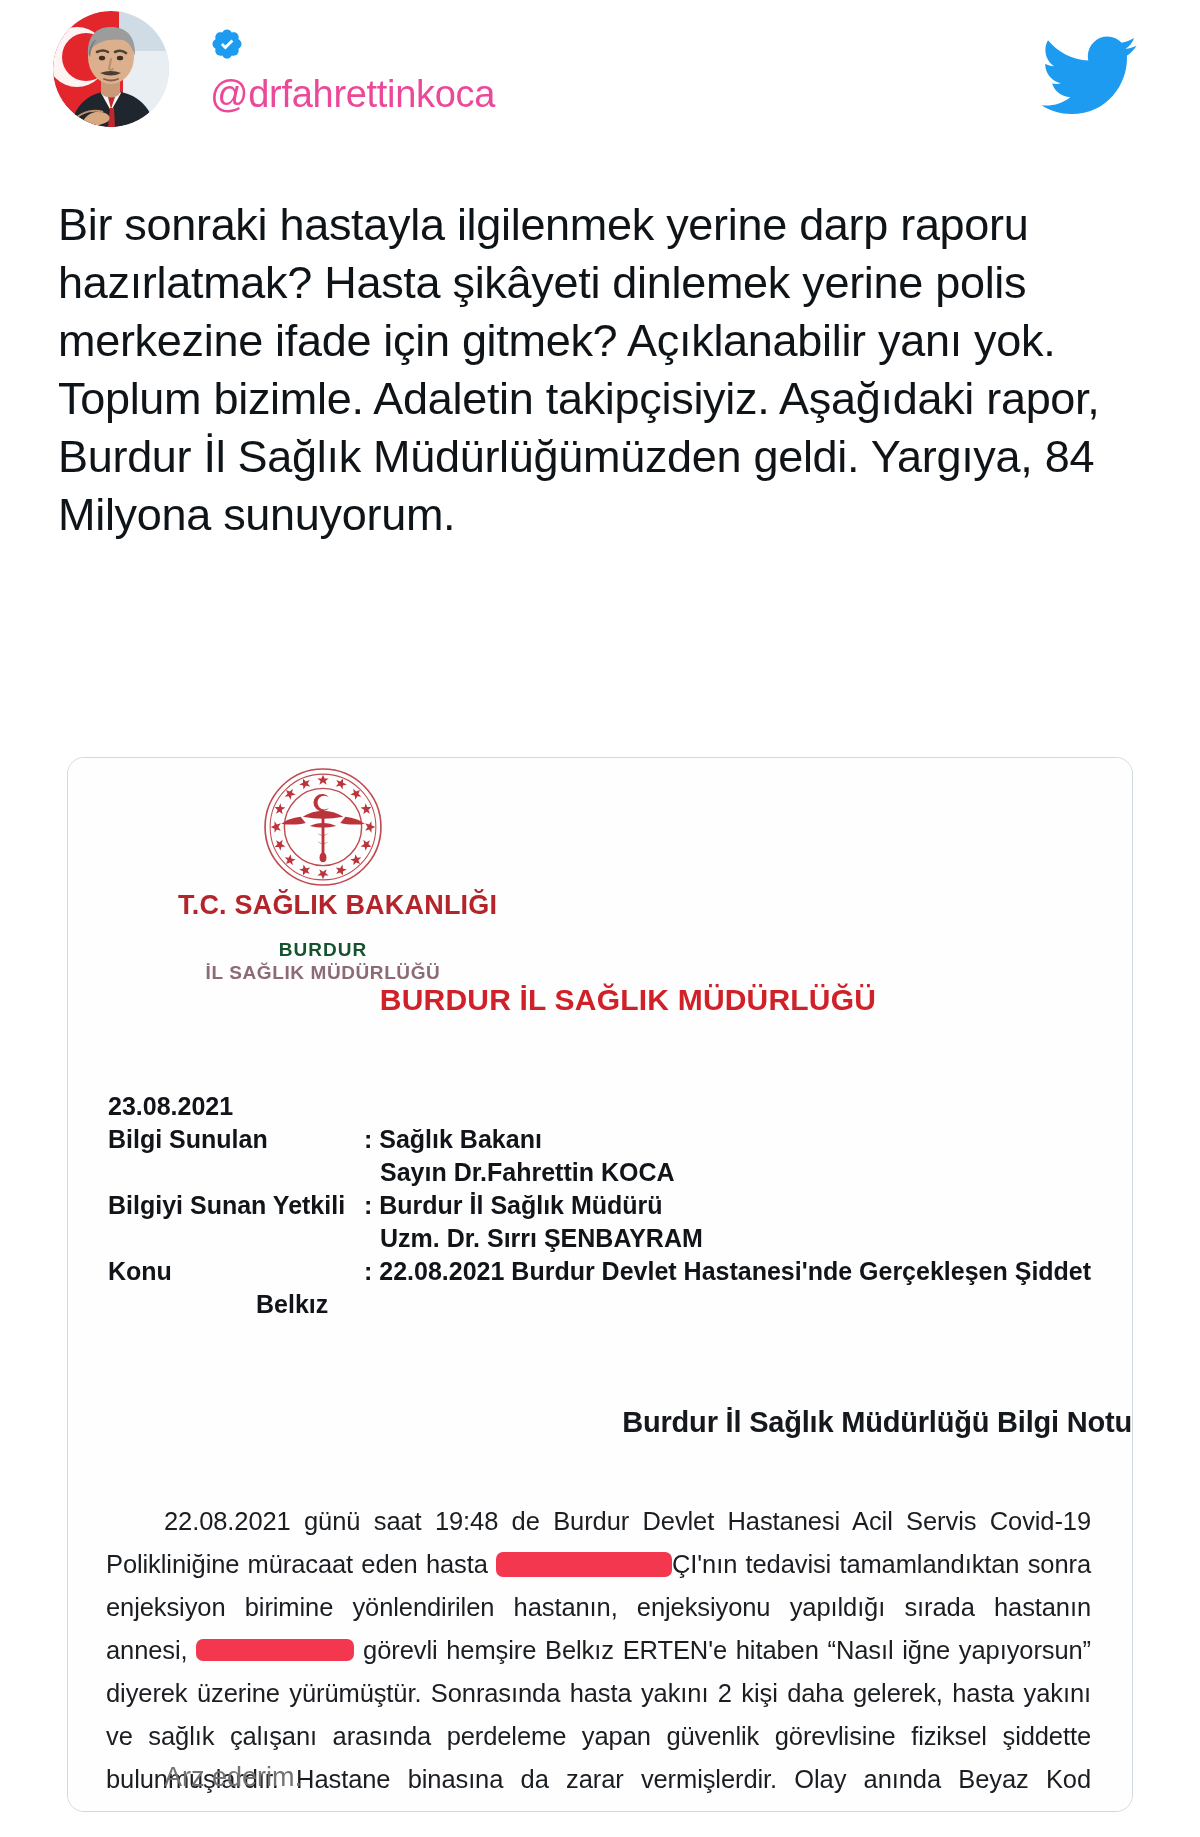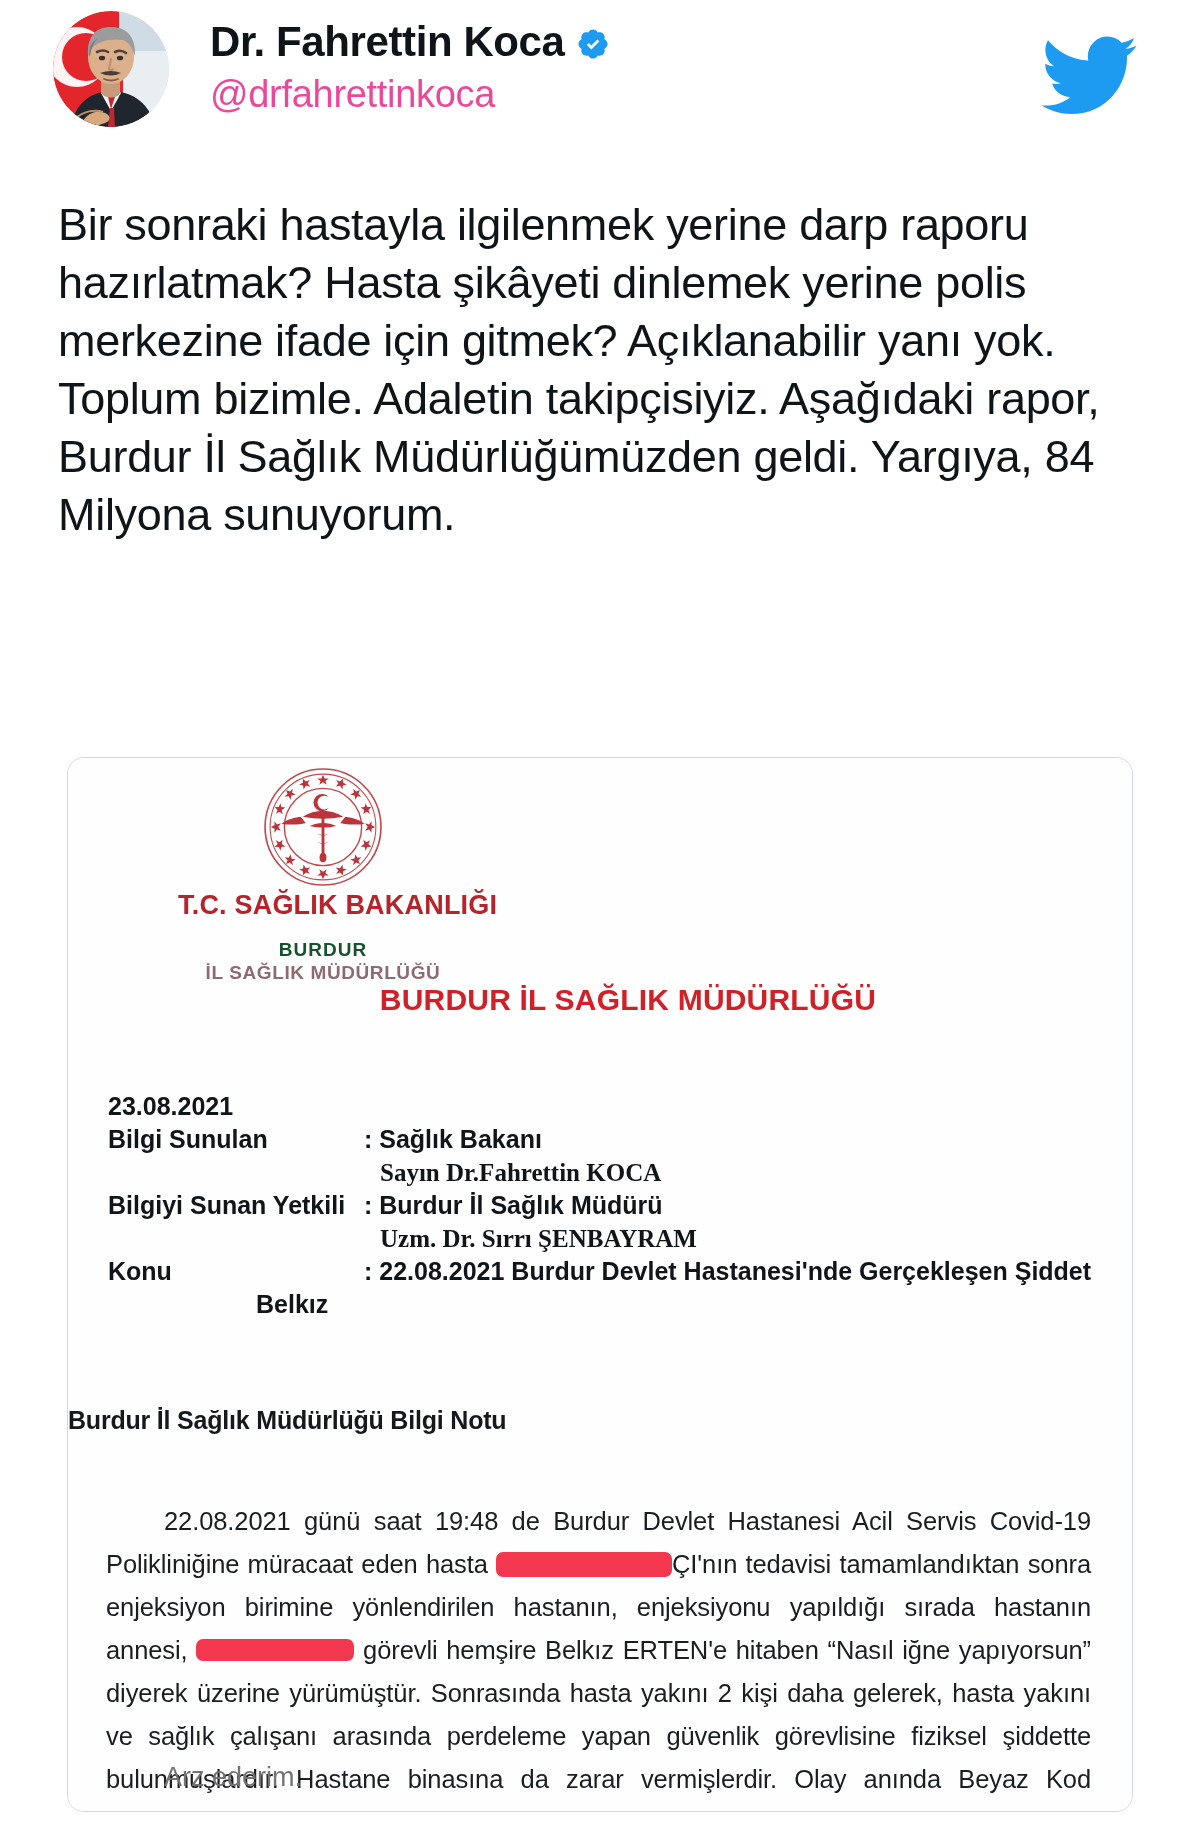--- a/index.html
+++ b/index.html
@@ -110,31 +110,31 @@
   }
   .meta-date{ font-weight:bold; }
   .meta-row{
     display:flex; align-items:flex-start; margin-bottom:0px;
   }
   .meta-label{
     width:256px; flex:0 0 256px; font-weight:bold;
   }
   .meta-value{ flex:1; font-weight:bold; }
   .meta-sub{
-    margin-left:264px; font-weight:bold; padding-left:8px;font-family:Liberation Serif, serif;
+    margin-left:264px; font-weight:bold; padding-left:8px;
   }
   .meta-cont{
     margin-left:148px; font-weight:bold;
   }
 
   
   .body-subtitle{
     position:absolute; left:0; top:648px; width:1064px;
-    text-align:left;
-    font-size:25px; font-weight:bold; color:#15181c;
+    text-align:right;
+    font-size:29px; font-weight:bold; color:#15181c;
     letter-spacing:-0.2px;
   }
 
   
   .body-para{
     position:absolute; left:38px; top:742px; width:985px;
     font-size:25.5px;
     line-height:43px;
     text-align:justify;
     color:#1a1d21;
@@ -206,21 +206,20 @@
         <path d="M51 68 q7 3 14 0" stroke="#8a5c4a" stroke-width="1.8" fill="none" stroke-linecap="round"></path>
 
         <path d="M28 116 C30 104 42 98 52 102 C58 104 58 110 52 112 C46 114 40 116 38 116 Z" fill="#d8a87f"></path>
         <path d="M22 108 C30 100 42 98 50 101" stroke="#c2916a" stroke-width="2" fill="none"></path>
       </g>
     </svg>
   </div>
 
   <div class="name-block">
     <div class="display-name-row">
-      <span class="display-name">Dr. Fahrettin Koca</span>
       <span class="verified">
         <svg viewBox="0 0 24 24" width="34" height="34" xmlns="http://www.w3.org/2000/svg">
           <path fill="#1d9bf0" d="M22.25 12c0-1.43-.88-2.67-2.19-3.34.46-1.39.2-2.9-.81-3.91s-2.52-1.27-3.91-.81C14.67 2.63 13.43 1.75 12 1.75s-2.67.88-3.34 2.19c-1.39-.46-2.9-.2-3.91.81s-1.27 2.52-.81 3.91c-1.31.67-2.19 1.91-2.19 3.34s.88 2.67 2.19 3.34c-.46 1.39-.2 2.9.81 3.91s2.52 1.27 3.91.81c.67 1.31 1.91 2.19 3.34 2.19s2.67-.88 3.34-2.19c1.39.46 2.9.2 3.91-.81s1.27-2.52.81-3.91c1.31-.67 2.19-1.91 2.19-3.34z"></path>
           <path fill="#ffffff" d="M10.87 15.88l-3.2-3.2 1.41-1.41 1.79 1.79 4.25-4.25 1.41 1.41-5.66 5.66z"></path>
         </svg>
       </span>
     </div>
     <div class="handle">@drfahrettinkoca</div>
   </div>
 

